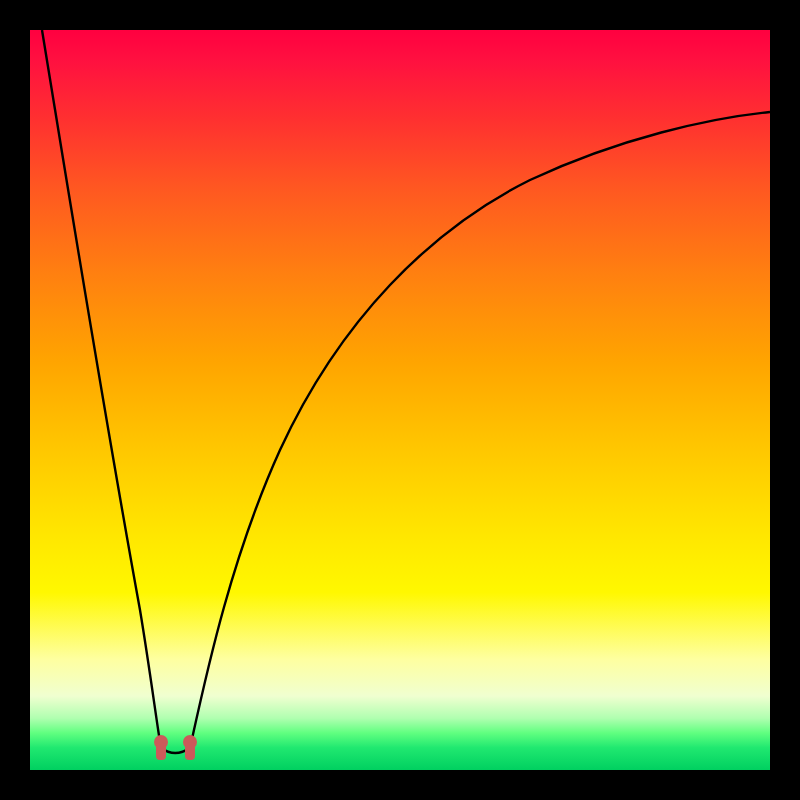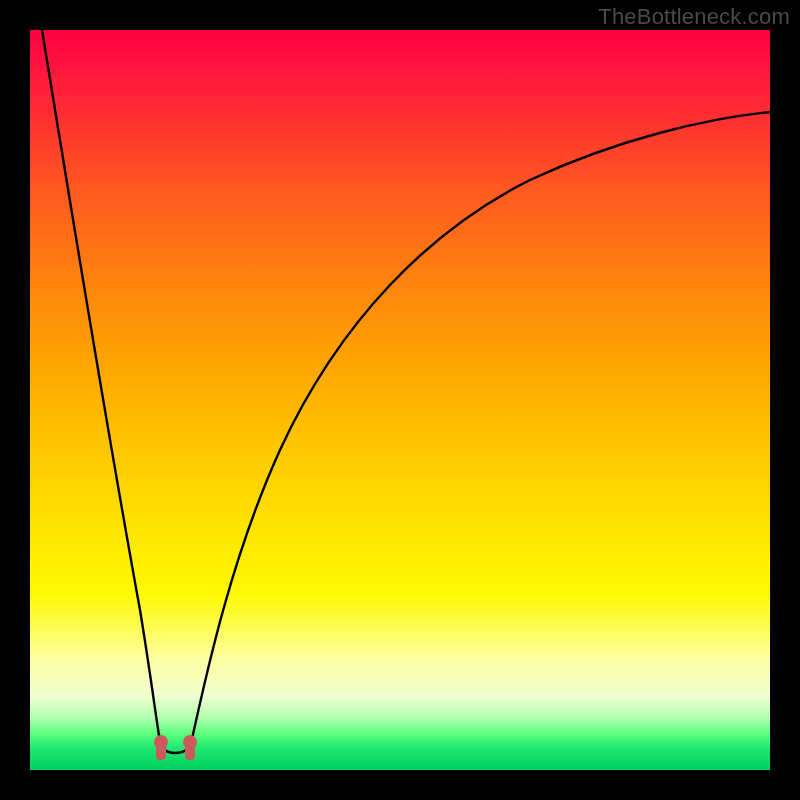--- a/index.html
+++ b/index.html
@@ -80,14 +80,13 @@
                C 590 108, 680 88, 740 82" fill="none" stroke="#000" stroke-width="2.4"></path>
 
       <g fill="#cc5a5a">
         <circle cx="131" cy="712" r="7"></circle>
         <rect x="126" y="712" width="10" height="18" rx="4"></rect>
         <circle cx="160" cy="712" r="7"></circle>
         <rect x="155" y="712" width="10" height="18" rx="4"></rect>
       </g>
     </svg>
   </div>
-  <div class="attribution">TheBottleneck.com</div>
 </div>
 
 </body></html>

